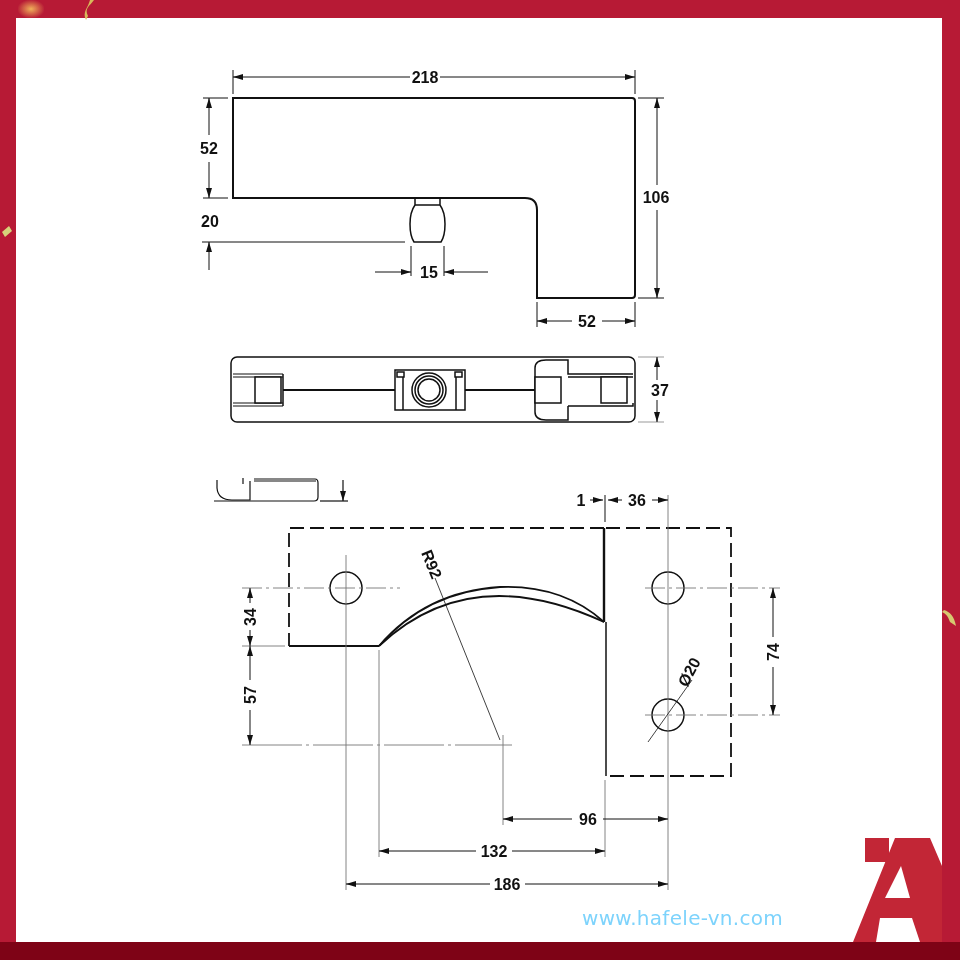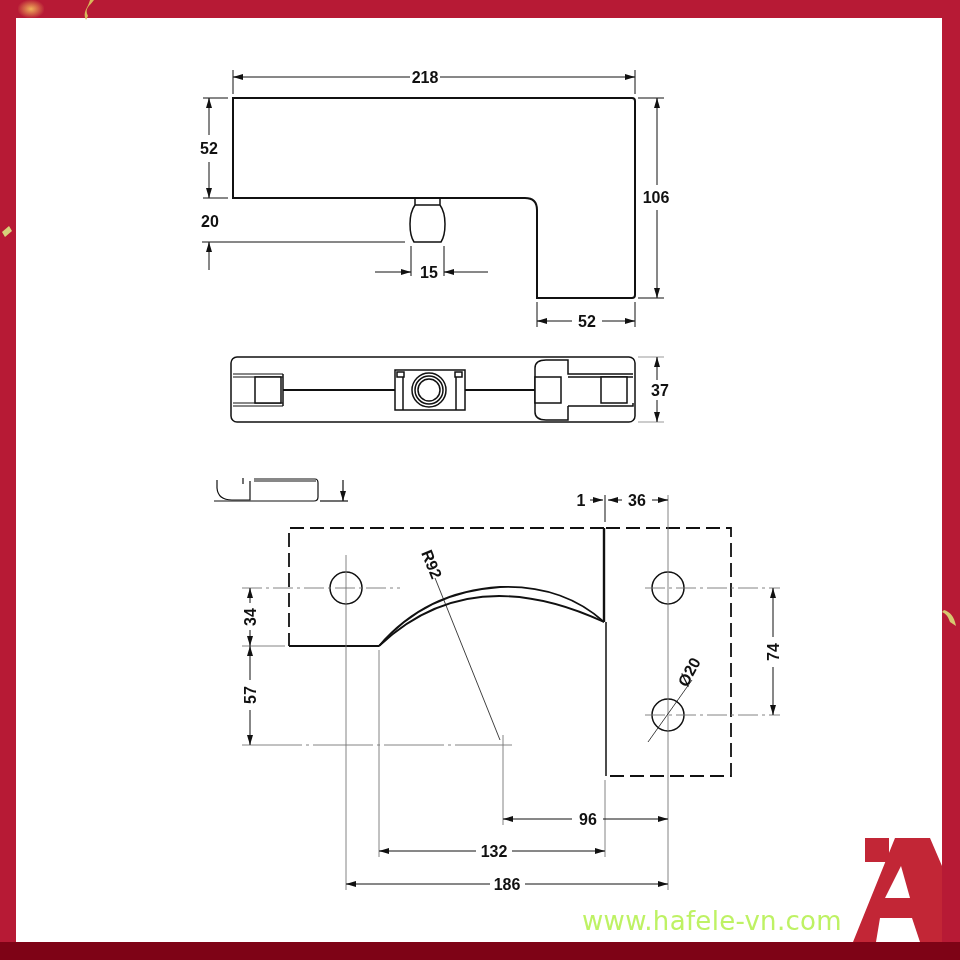--- a/index.html
+++ b/index.html
@@ -2,21 +2,21 @@
 <html><head>
 <meta charset="utf-8">
 <style>
   html, body { margin: 0; padding: 0; }
   body { width: 960px; height: 960px; position: relative; overflow: hidden; background: #b71a35; font-family: "Liberation Sans", sans-serif; }
   .frame-bottom { position: absolute; left: 0; top: 942px; width: 960px; height: 18px; background: #7e0316; }
   .paper { position: absolute; left: 16px; top: 18px; width: 926px; height: 924px; background: #ffffff; }
   .confetti { position: absolute; }
   svg.drawing { position: absolute; left: 0; top: 0; }
   .dim { font-family: "Liberation Sans", sans-serif; font-weight: bold; font-size: 16px; fill: #111; }
-  .url { position: absolute; left: 582px; top: 906px; font-family: "DejaVu Sans", sans-serif; font-size: 26px; color: #bef264; letter-spacing: 0.3px; }
+  .url { position: absolute; left: 582px; top: 906px; font-family: "DejaVu Sans", sans-serif; font-size: 20px; color: #7dd3fc; letter-spacing: 0.3px; }
 </style>
 </head>
 <body>
 
 <div class="frame-bottom"></div>
 <div class="paper"></div>
 
 <svg class="confetti" style="left:80px;top:0" width="20" height="22" viewBox="0 0 20 22">
   <path d="M14 0 C10 6,4 8,8 16 L6 20 C2 12,8 8,10 0 Z" fill="#d8b85a"></path>
 </svg>

